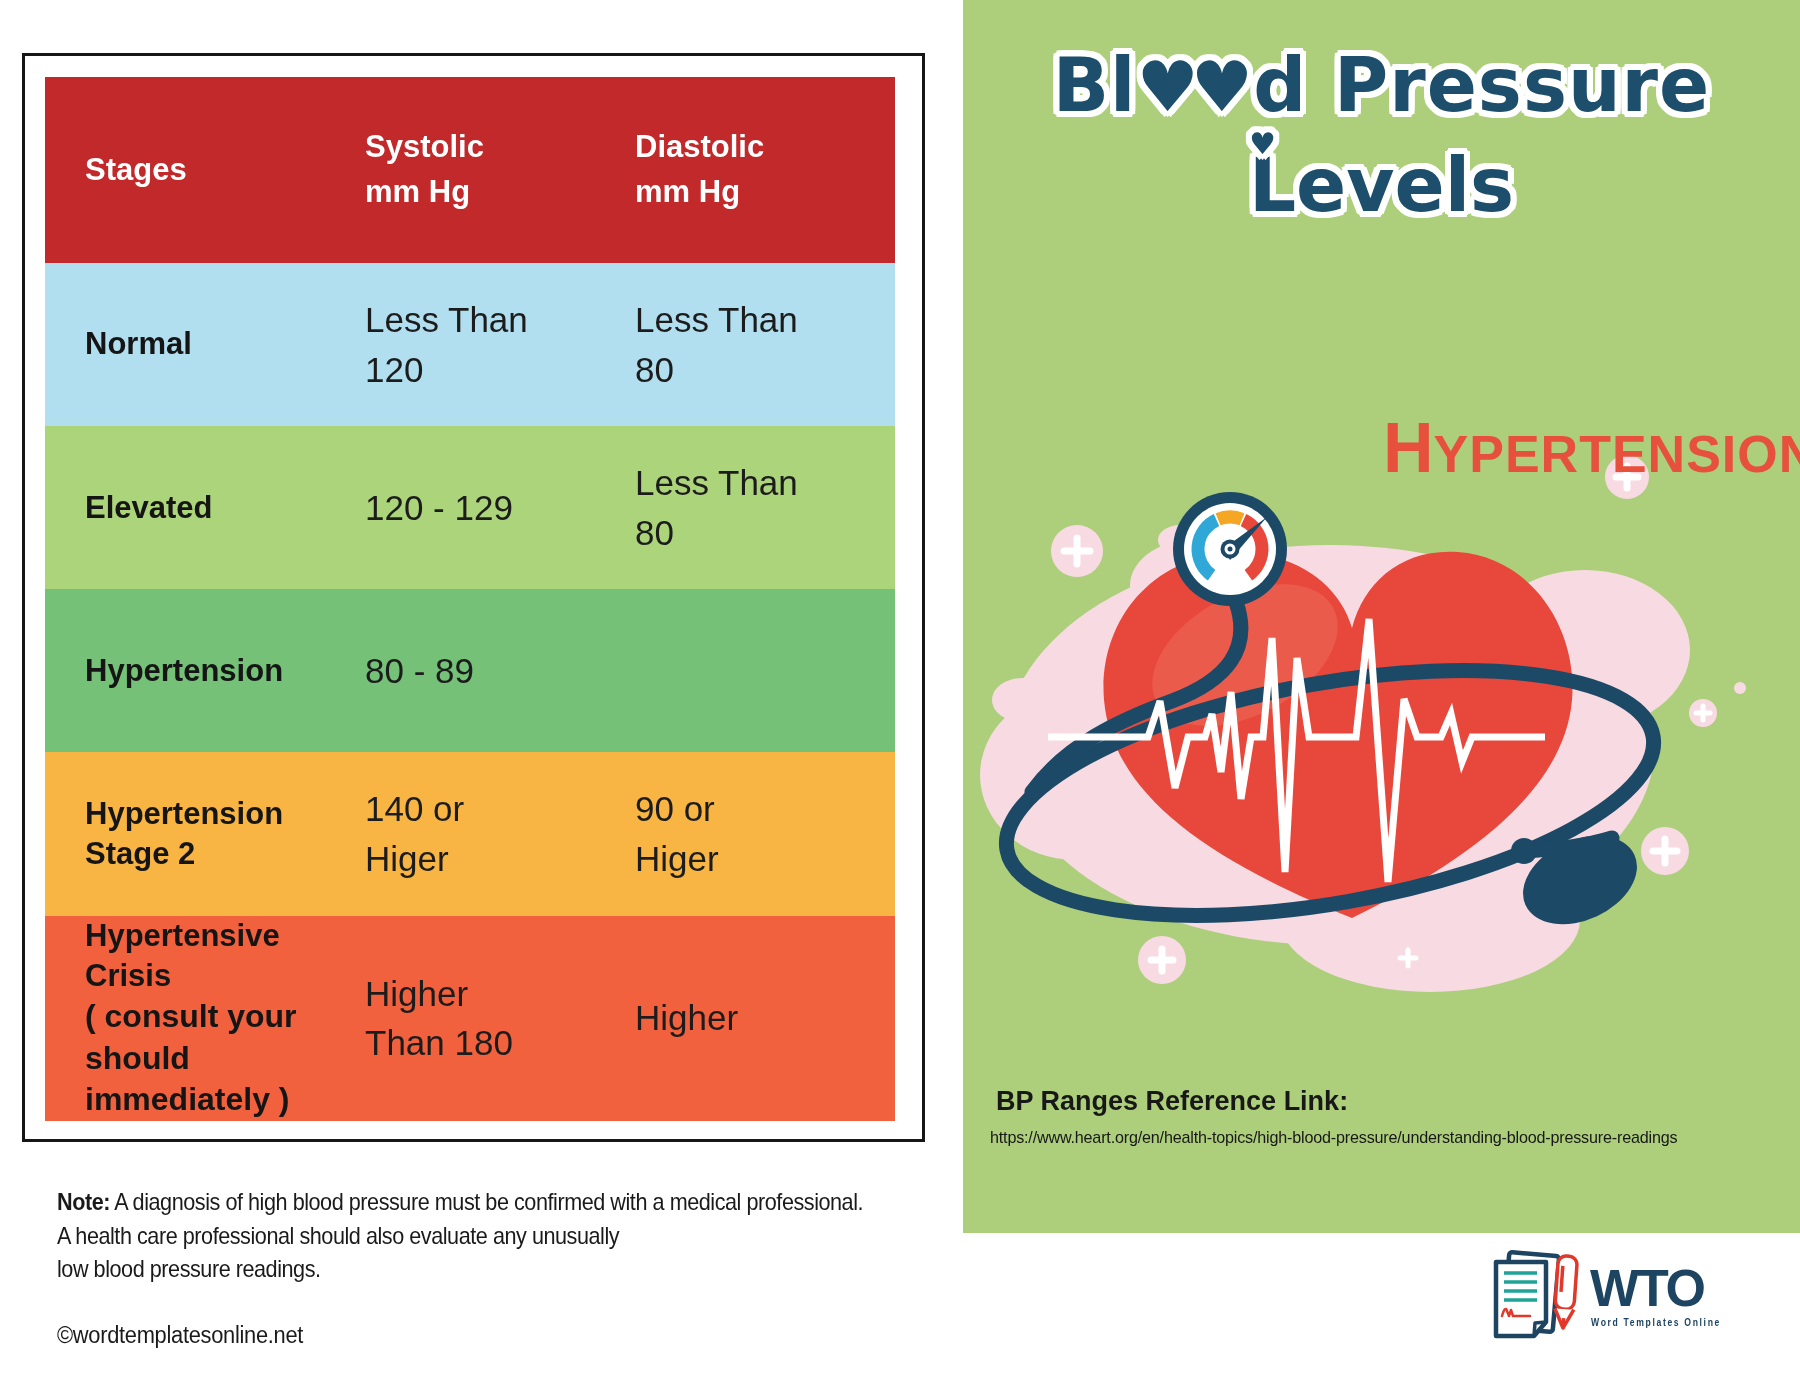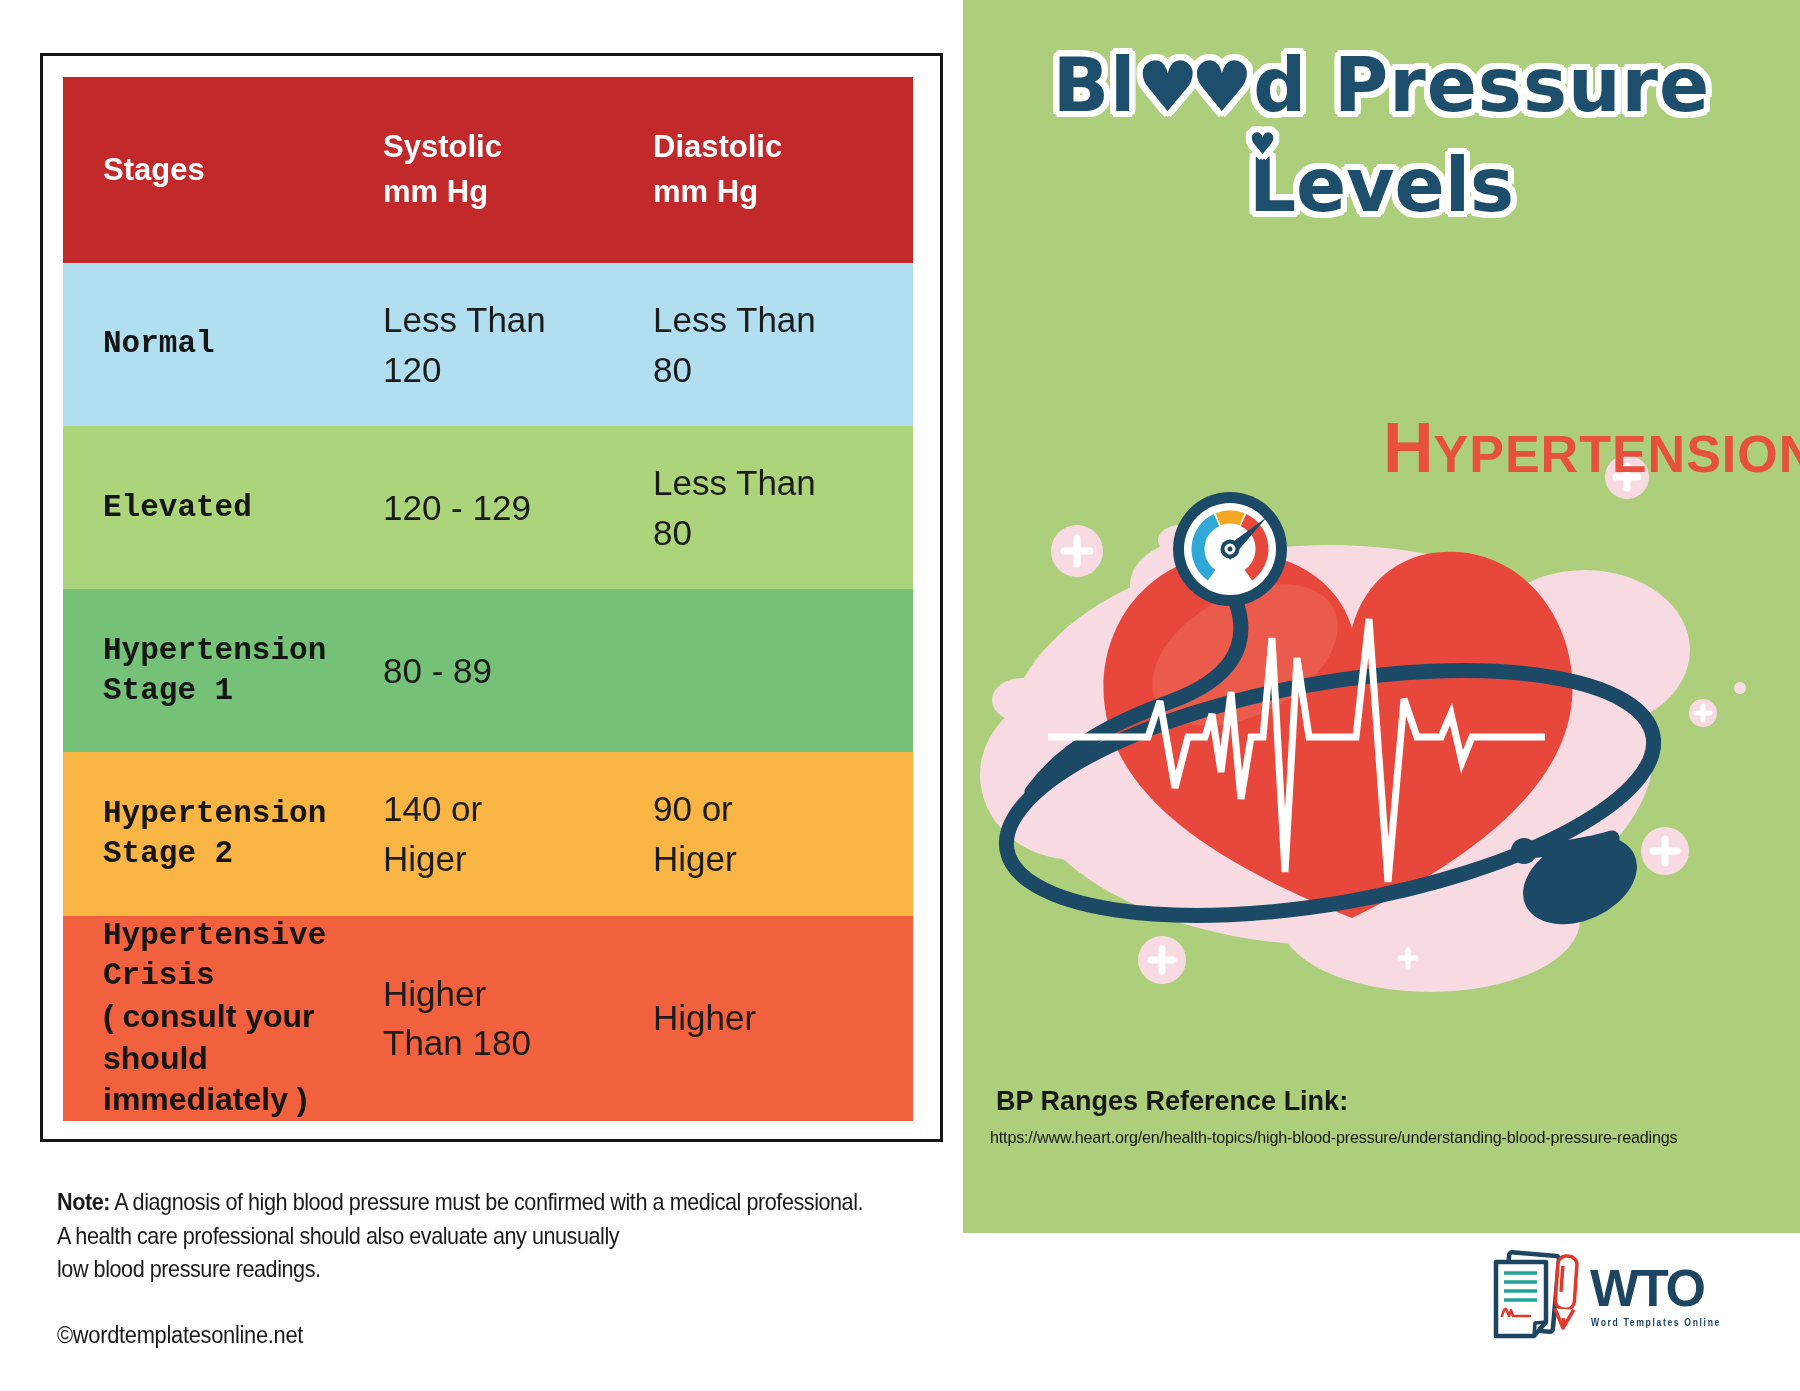--- a/index.html
+++ b/index.html
@@ -4,35 +4,35 @@
 <style>
   html,body{margin:0;padding:0;}
   body{
     width:1800px;height:1391px;position:relative;overflow:hidden;
     background:#ffffff;
     font-family:"Liberation Sans","DejaVu Sans",sans-serif;
     -webkit-font-smoothing:antialiased;
   }
   
   .table-box{
-    position:absolute;left:40px;top:53px;width:897px;height:1083px;
+    position:absolute;left:22px;top:53px;width:897px;height:1083px;
     border:3px solid #161616;background:#ffffff;
   }
   .cells{
     position:absolute;left:20px;top:21px;right:27px;bottom:18px;
     display:flex;flex-direction:column;
   }
   .trow{
     display:grid;grid-template-columns:320px 270px 1fr;
     align-items:center;flex:1 1 0;
   }
   .trow.header{flex:0 0 186px;color:#ffffff;}
   .c1{padding-left:40px;}
   .hdr-label{font-size:31px;font-weight:bold;line-height:1.45;display:block;}
-  .stage-main{font-size:31px;font-weight:bold;color:#151515;line-height:1.3;display:block;font-family:Liberation Mono, monospace;}
+  .stage-main{font-size:31px;font-weight:bold;color:#151515;line-height:1.3;display:block;}
   .stage-sub{font-size:32px;font-weight:bold;color:#151515;line-height:1.3;display:block;}
   .val{font-size:35px;color:#1c1c1c;line-height:1.42;display:block;}
   
   .note{
     position:absolute;left:57px;top:1185px;width:900px;
     font-size:24px;color:#1a1a1a;line-height:1.4;letter-spacing:-0.5px;
     transform:scaleX(0.9);transform-origin:left top;white-space:nowrap;
   }
   .note b{font-weight:bold;}
   .copyright{
@@ -121,21 +121,20 @@
       </div>
       <div>
         <span class="val">Less Than</span>
         <span class="val">80</span>
       </div>
     </div>
 
     <div class="trow" style="background-color: rgb(116, 193, 119);">
       <div class="c1">
         <span class="stage-main">Hypertension</span>
-        <span class="stage-main">Stage 1</span>
       </div>
       <div>
         <span class="val">80 - 89</span>
       </div>
     </div>
 
     <div class="trow" style="background-color: rgb(248, 181, 68);">
       <div class="c1">
         <span class="stage-main">Hypertension</span>
         <span class="stage-main">Stage 2</span>

